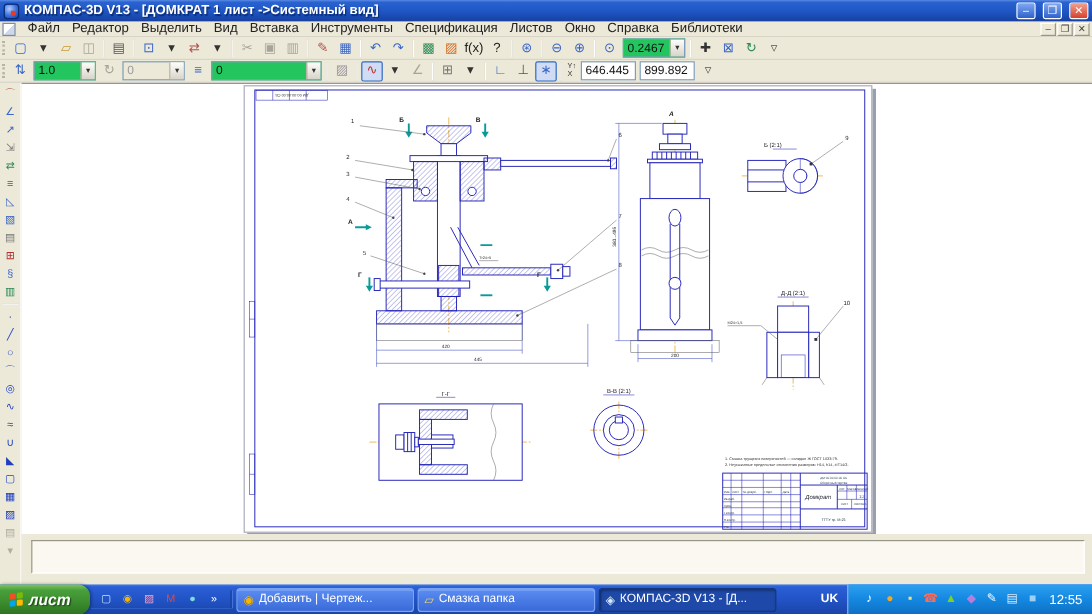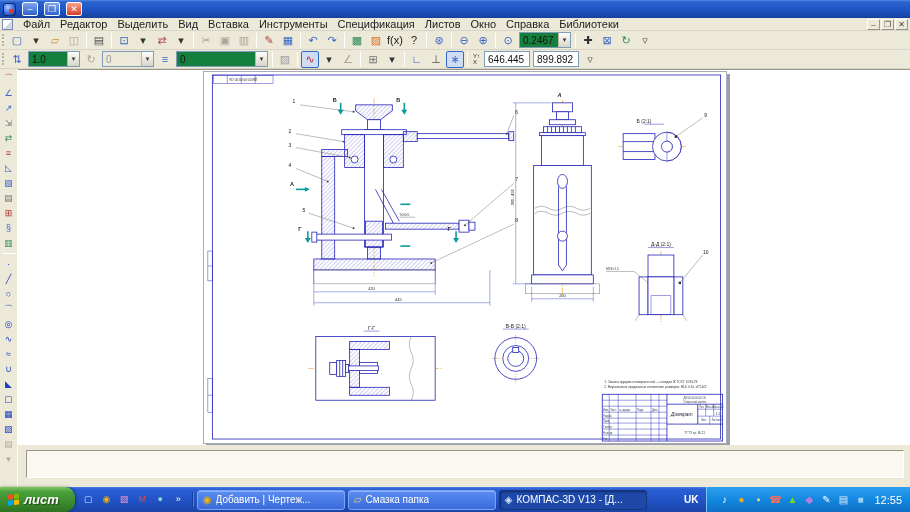--- a/index.html
+++ b/index.html
@@ -25,21 +25,21 @@
 
 .tbar{position:absolute;left:0;right:0;background:#ECE9D8;display:flex;align-items:center;gap:1px;padding-left:8px;border-bottom:1px solid #d8d4c8}
 .tbar::before{content:"";position:absolute;left:2px;top:3px;bottom:3px;width:3px;border-left:2px dotted #b8b4a4}
 #tb1{top:31px;height:19px}
 #tb2{top:50px;height:19px}
 .tbtn{width:18px;height:17px;display:flex;align-items:center;justify-content:center;font-size:11px;color:#333;border:1px solid transparent;border-radius:2px}
 .tbtn b{font-size:11px;line-height:1}
 .tbtn.active{border:1px solid #316AC5;background:#cfdcf3}
 .tbtn.disabled b{color:#a8a49a !important}
 .sep{width:1px;height:15px;background:#b8b4a4;border-right:1px solid #fff;margin:0 2px;display:inline-block}
-.combo{height:16px;display:inline-flex;align-items:center;background:#15803d;border:1px solid #7F9DB9;font-size:10px;margin:0 1px}
+.combo{height:16px;display:inline-flex;align-items:center;background:#22c55e;border:1px solid #7F9DB9;font-size:10px;margin:0 1px}
 .combo .combo-val{flex:1;padding:0 3px;color:#111;overflow:hidden}
 .combo .dd{width:12px;height:100%;display:flex;align-items:center;justify-content:center;font-size:7px;color:#333;background:linear-gradient(180deg,#fdfdfb,#d8d4c8);border-left:1px solid #b8b4a8}
 .combo.disabled{background:#ece9d8}
 .combo.disabled .combo-val{color:#999}
 .numbox{height:16px;display:inline-flex;align-items:center;padding:0 3px;background:#fff;border:1px solid #7F9DB9;font-size:10px;color:#111;margin:0 1px}
 .yx{display:inline-flex;flex-direction:column;justify-content:center;font-size:6px;line-height:6px;color:#333;padding:0 2px}
 
 .rail{position:absolute;left:0;top:69px;width:18px;height:418px;background:#ECE9D8;border-right:1px solid #fff;box-shadow:1px 0 0 #c8c4b8;display:flex;flex-direction:column;align-items:center;padding-top:2px;gap:1px}
 .ricon{width:16px;height:14px;display:flex;align-items:center;justify-content:center;font-size:9px;border:1px solid transparent;border-radius:2px}
 .ricon b{font-size:9px;line-height:1}
@@ -90,20 +90,21 @@
 .tray{height:25px;display:flex;align-items:center;gap:3px;padding:0 8px 0 10px;background:linear-gradient(180deg,#2da0f0 0%,#1488e0 50%,#0f6fc4 100%);border-left:1px solid #7ac4f8;color:#fff}
 .tray .ricon{width:14px;height:14px;background:none;border:none}
 .tray b{font-size:10px}
 .clock{font-size:11px;color:#fff;padding-left:4px}
 </style>
 </head>
 <body>
 
 <div class="titlebar">
   <span class="app-ic"></span>
+  <span class="title-text">КОМПАС-3D V13 - [ДОМКРАТ 1 лист -&gt;Системный вид]</span>
   <span class="cap-btn">–</span>
   <span class="cap-btn">❐</span>
   <span class="cap-btn close">✕</span>
 </div>
 
 <div class="menubar">
   <span class="mdi-ic"></span>
   <span style="display:flex">
       <span class="menu-item"><s class="lbl">Файл</s></span>
       <span class="menu-item"><s class="lbl">Редактор</s></span>

